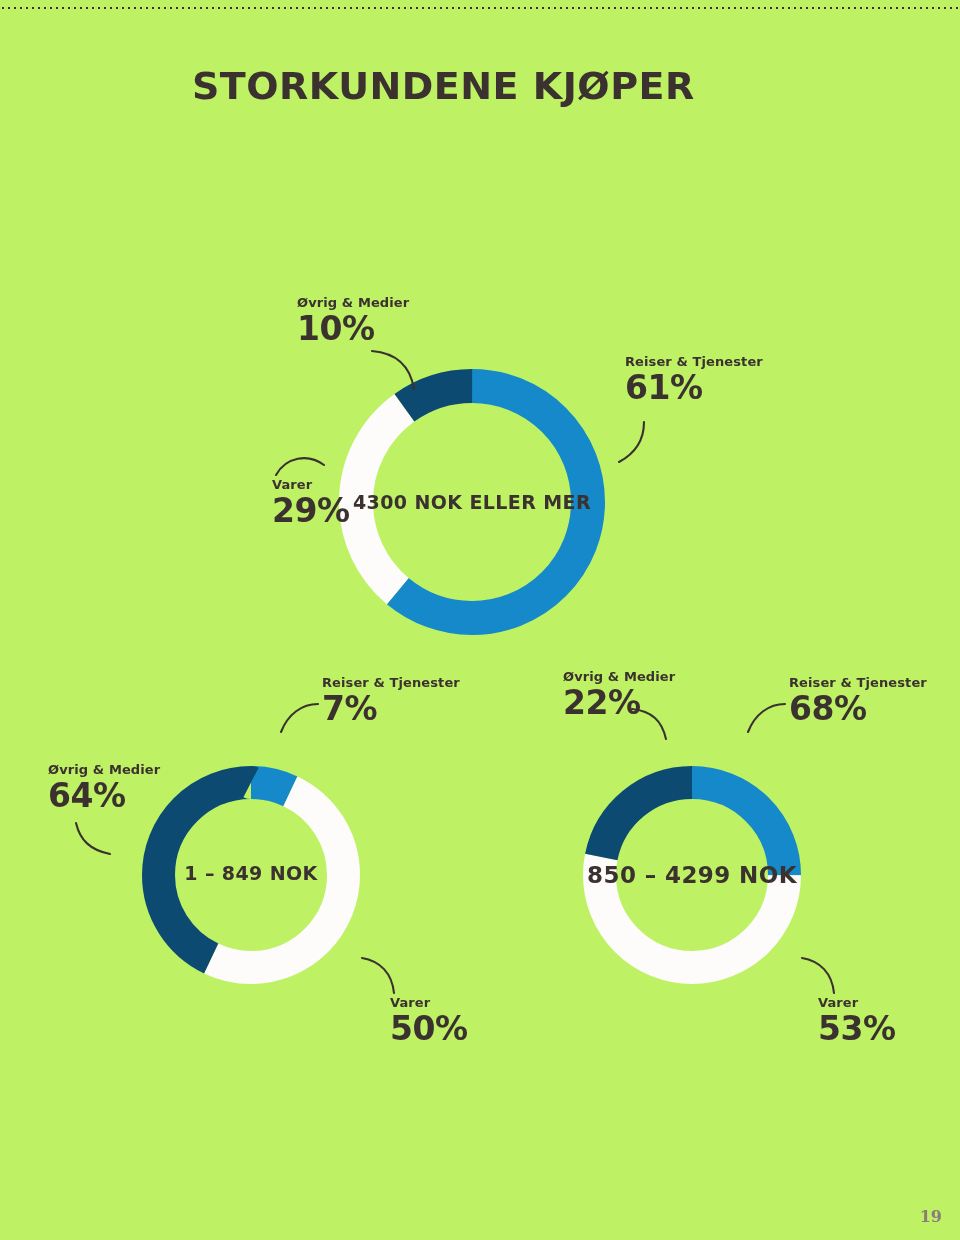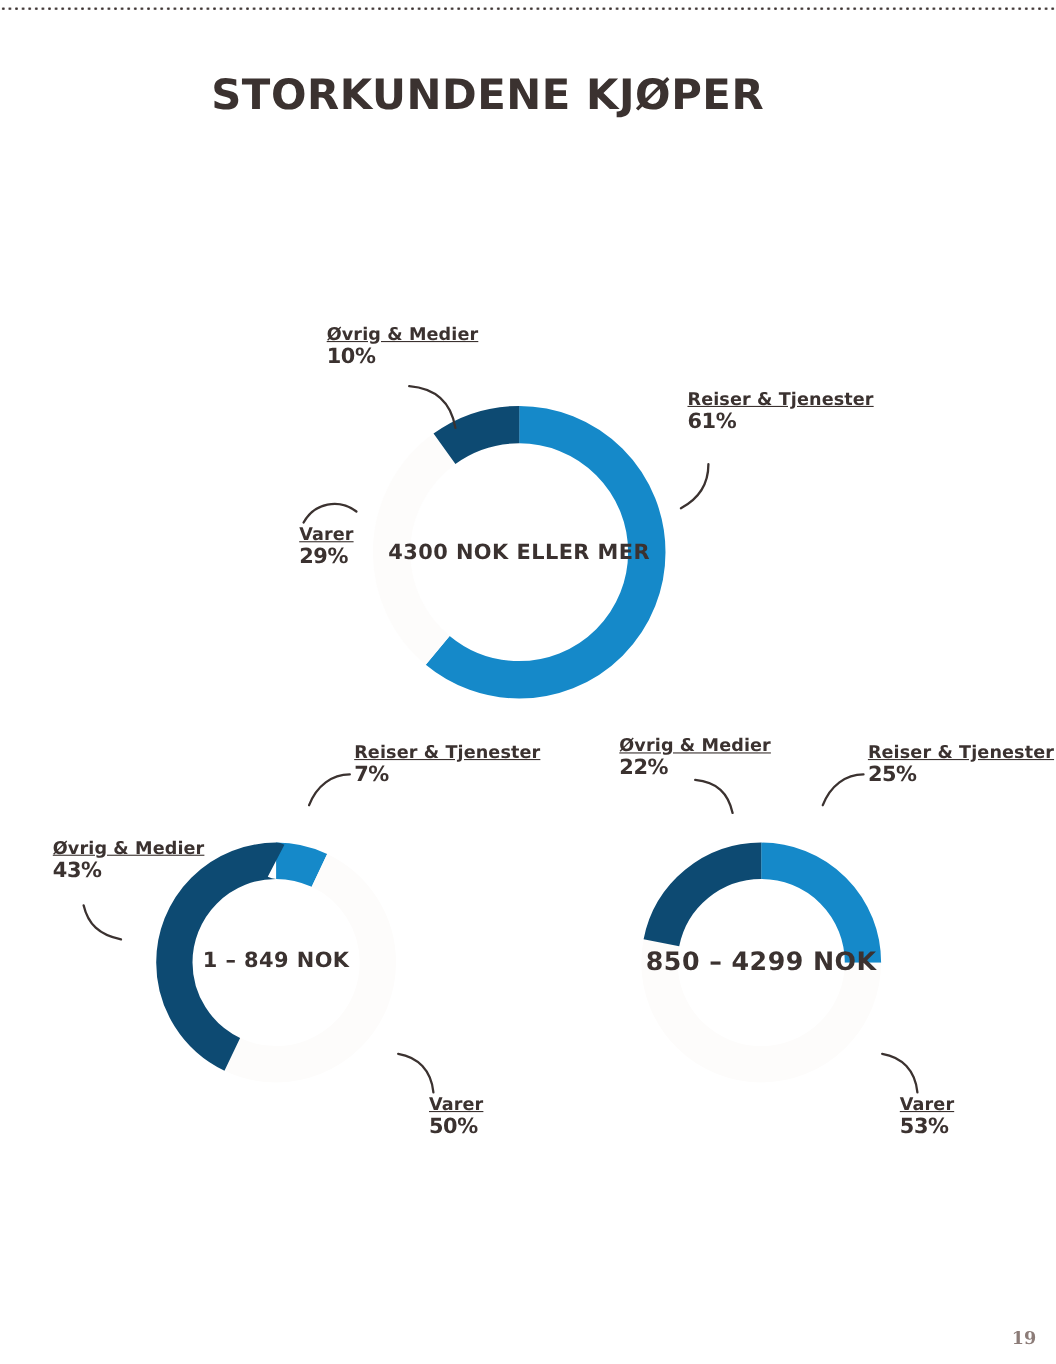--- a/index.html
+++ b/index.html
@@ -12,21 +12,21 @@
     background: #f5dcd4;
     font-family: "Liberation Sans", sans-serif;
     overflow: hidden;
     position: relative;
   }
   .page {
     position: absolute;
     inset: 0;
     width: 960px;
     height: 1240px;
-    background: #ffffff;
+    background: #bef264;
   }
   
   .dotted-rule {
     position: absolute;
     left: 0;
     top: 5px;
     width: 960px;
     height: 4px;
     background-image: radial-gradient(circle, #3b3230 1.1px, rgba(0,0,0,0) 1.3px);
     background-size: 6px 4px;
@@ -68,30 +68,29 @@
   .callout {
     position: absolute;
     color: #3b3230;
     line-height: 1.05;
     white-space: nowrap;
   }
   .callout .cat {
     display: block;
     font-family: "DejaVu Sans", sans-serif;
     font-weight: 700;
-    font-size: 16px;
+    font-size: 13px;
     letter-spacing: 0.1px;
     margin-bottom: 2px;
-    text-decoration: underline;
   }
   .callout .val {
     display: block;
     font-family: "DejaVu Sans", sans-serif;
     font-weight: 700;
-    font-size: 19px;
+    font-size: 33px;
     letter-spacing: -0.4px;
   }
 
   .leader { position: absolute; }
   .leader path { fill: none; stroke: #3b3230; stroke-width: 2.1px; stroke-linecap: round; }
 
   
   .page-number {
     position: absolute;
     right: 18px;
@@ -171,21 +170,21 @@
   <div class="callout" style="left:322px; top:676px;">
     <span class="cat">Reiser &amp; Tjenester</span>
     <span class="val">7%</span>
   </div>
   <svg class="leader" style="left:278px; top:700px;" width="44" height="36" viewBox="0 0 44 36">
     <path d="M40 4 C 24 4, 10 14, 3 32"></path>
   </svg>
 
   <div class="callout" style="left:48px; top:763px;">
     <span class="cat">Øvrig &amp; Medier</span>
-    <span class="val">43%</span>
+    <span class="val">64%</span>
   </div>
   <svg class="leader" style="left:74px; top:820px;" width="40" height="38" viewBox="0 0 40 38">
     <path d="M2 3 C 6 20, 16 30, 36 34"></path>
   </svg>
 
   <div class="callout" style="left:390px; top:996px;">
     <span class="cat">Varer</span>
     <span class="val">50%</span>
   </div>
   <svg class="leader" style="left:360px; top:955px;" width="40" height="42" viewBox="0 0 40 42">
@@ -209,21 +208,21 @@
   <div class="callout" style="left:563px; top:670px;">
     <span class="cat">Øvrig &amp; Medier</span>
     <span class="val">22%</span>
   </div>
   <svg class="leader" style="left:630px; top:705px;" width="42" height="38" viewBox="0 0 42 38">
     <path d="M2 4 C 22 6, 32 16, 36 34"></path>
   </svg>
 
   <div class="callout" style="left:789px; top:676px;">
     <span class="cat">Reiser &amp; Tjenester</span>
-    <span class="val">25%</span>
+    <span class="val">68%</span>
   </div>
   <svg class="leader" style="left:745px; top:700px;" width="44" height="36" viewBox="0 0 44 36">
     <path d="M40 4 C 24 4, 10 14, 3 32"></path>
   </svg>
 
   <div class="callout" style="left:818px; top:996px;">
     <span class="cat">Varer</span>
     <span class="val">53%</span>
   </div>
   <svg class="leader" style="left:800px; top:955px;" width="40" height="42" viewBox="0 0 40 42">

